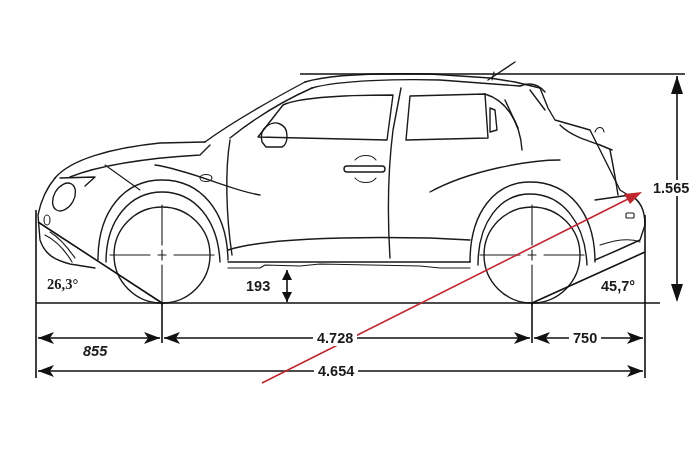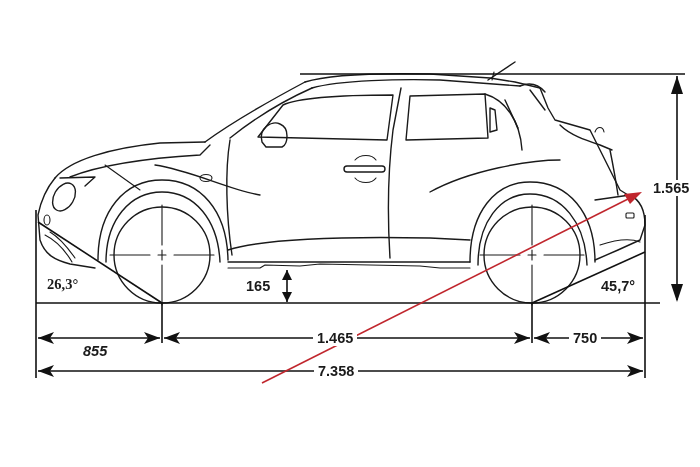--- a/index.html
+++ b/index.html
@@ -140,20 +140,20 @@
     <polygon class="arrow" points="287,302 282,292 292,292"></polygon>
   </g>
 
   <g>
     <line class="red" x1="262" y1="383" x2="630" y2="198"></line>
     <polygon class="redfill" points="642,192 624,194 630,204"></polygon>
   </g>
 </svg>
 
 <div class="lbl nobg" style="left:47px; top:276px;font-family:Liberation Serif, serif;">26,3°</div>
-<div class="lbl nobg" style="left:246px; top:278px;">165</div>
+<div class="lbl nobg" style="left:246px; top:278px;">193</div>
 <div class="lbl nobg" style="left:601px; top:278px;">45,7°</div>
 <div class="lbl" style="left:649px; top:180px;text-align:right;">1.565</div>
 <div class="lbl" style="left:79px; top:343px;font-style:italic;">855</div>
-<div class="lbl" style="left:313px; top:330px;">1.465</div>
+<div class="lbl" style="left:313px; top:330px;">4.728</div>
 <div class="lbl" style="left:569px; top:330px;">750</div>
-<div class="lbl" style="left:314px; top:363px;">7.358</div>
+<div class="lbl" style="left:314px; top:363px;">4.654</div>
 </div>
 
 </body></html>

